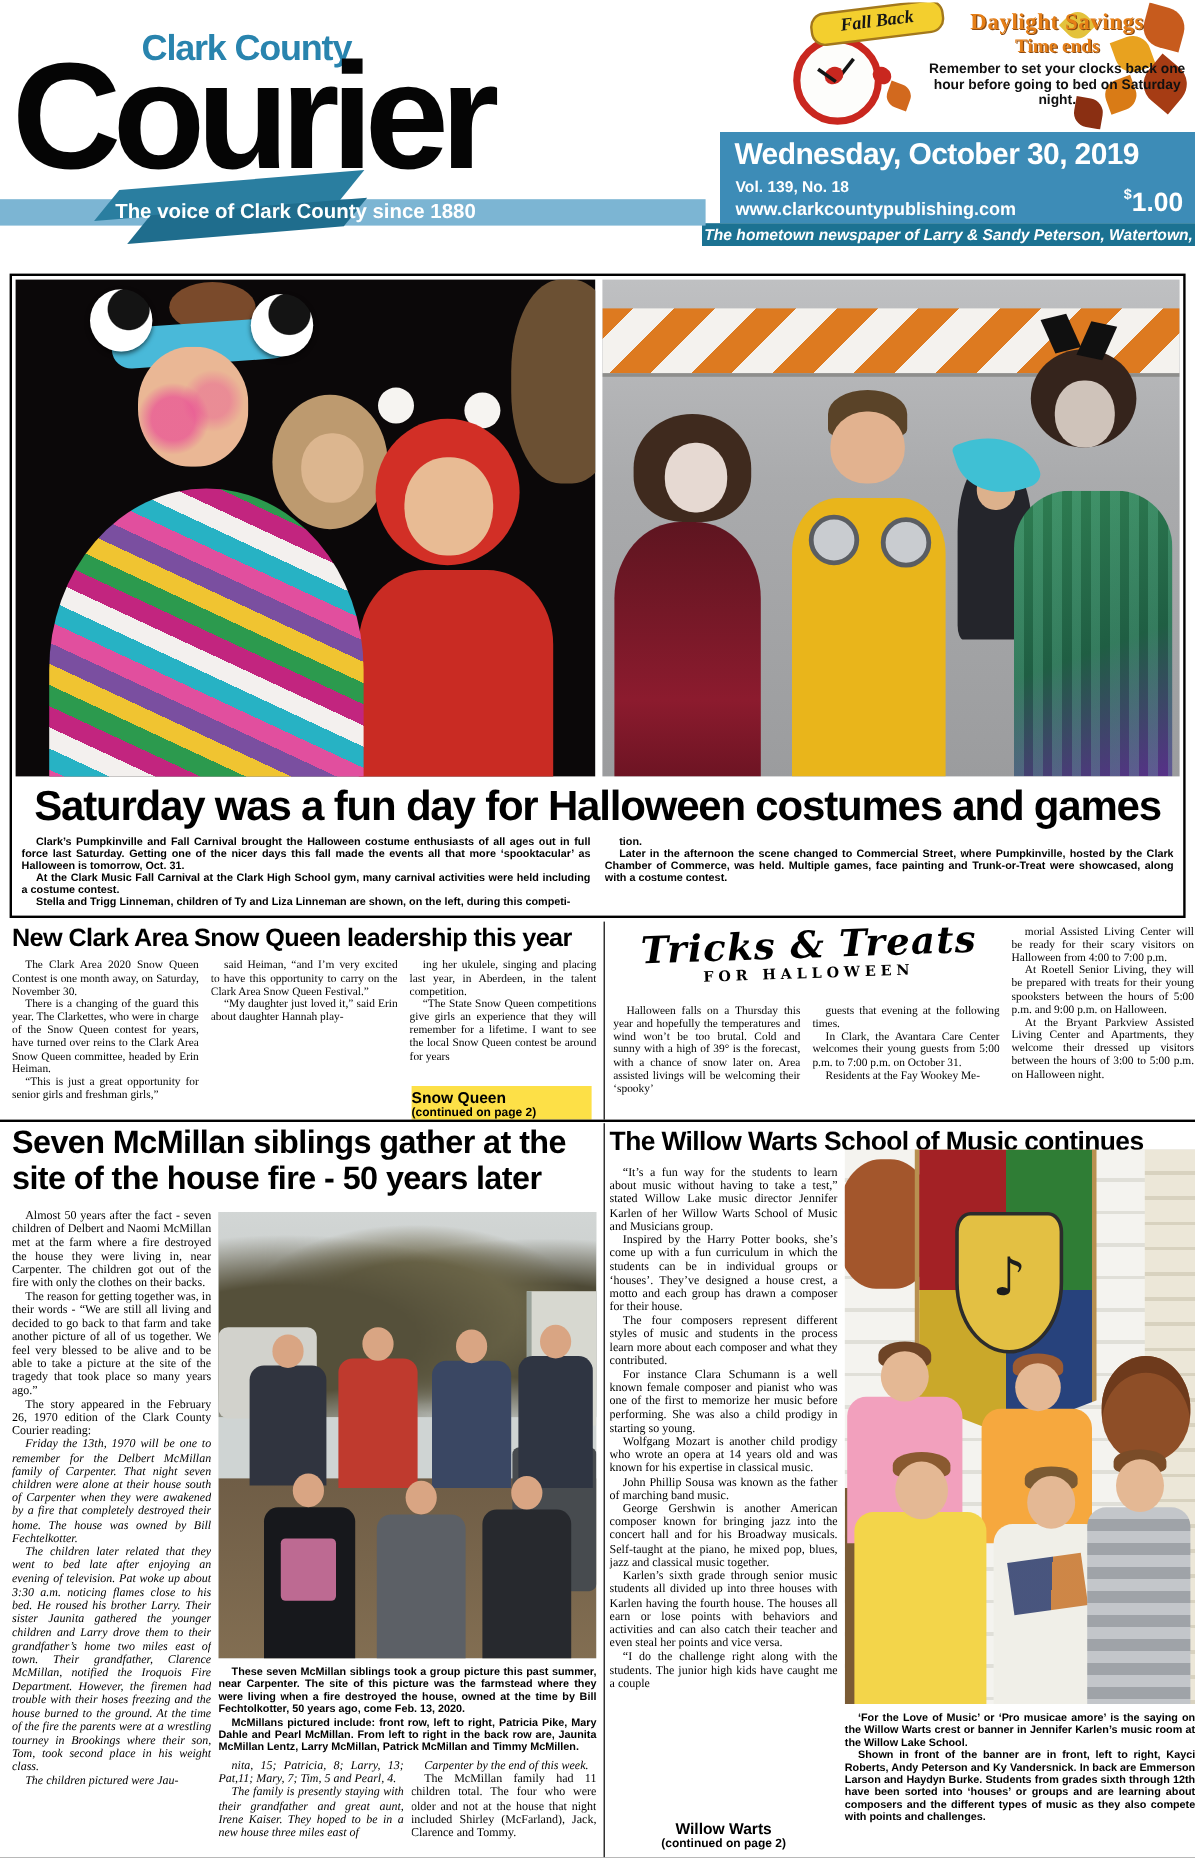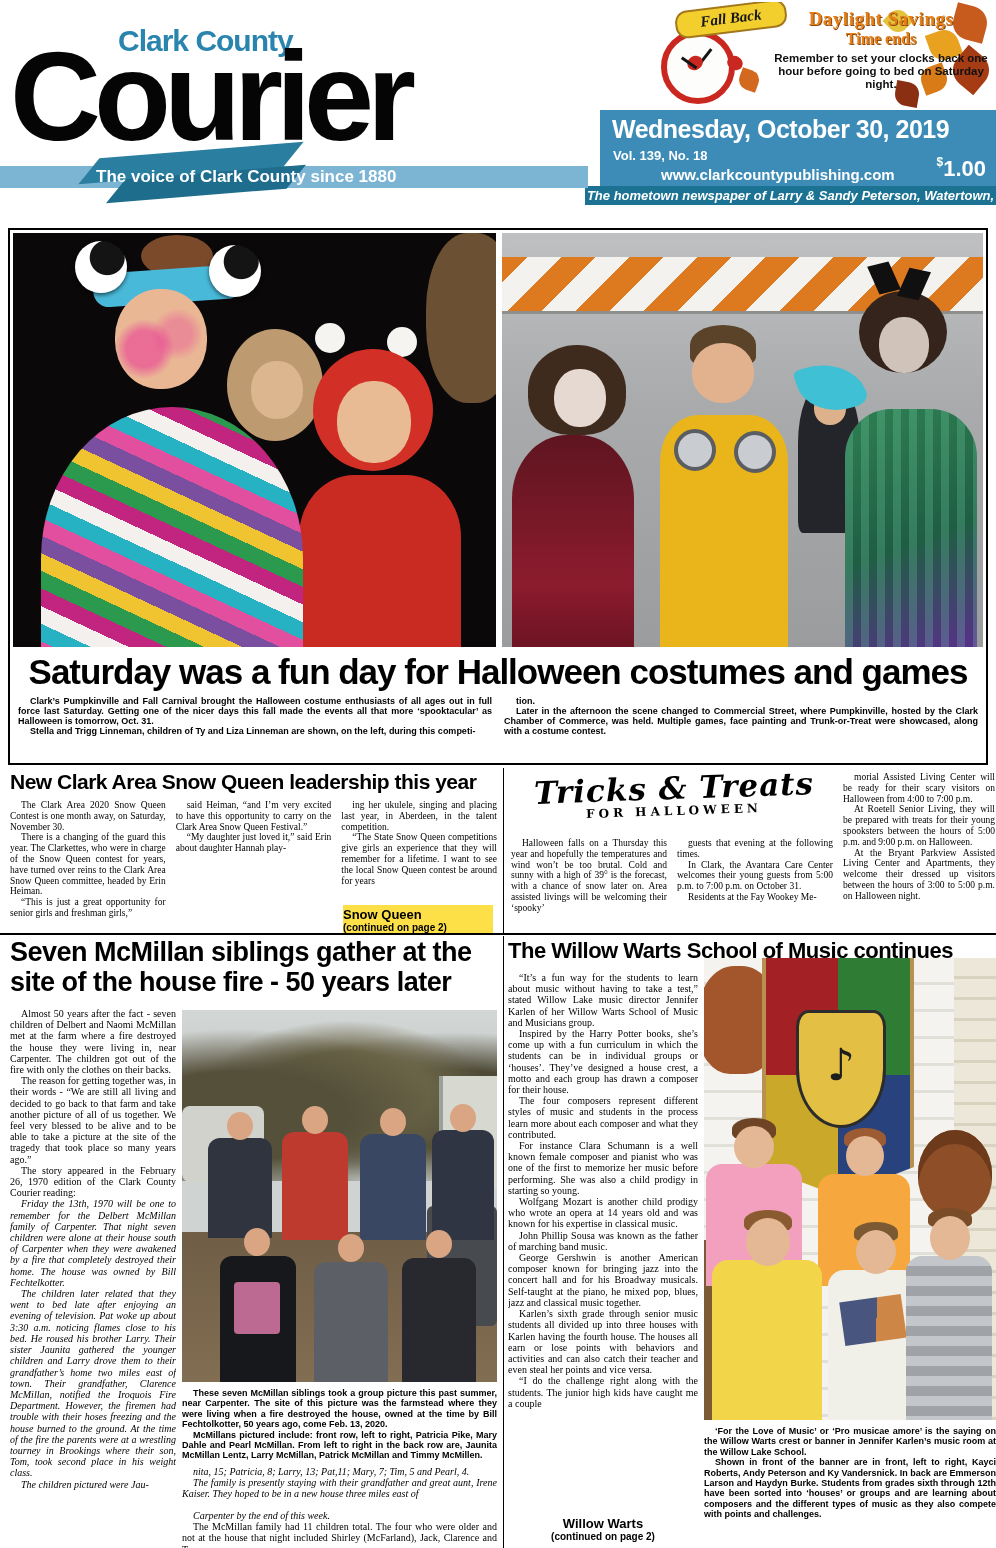--- a/index.html
+++ b/index.html
@@ -39,21 +39,21 @@
   .lf3{right:4px;top:50px;width:36px;height:36px;background:#a63c14;transform:rotate(40deg);}
   .lf4{right:46px;top:64px;width:26px;height:26px;background:#d97b16;transform:rotate(70deg);}
   .lf5{right:84px;top:8px;width:22px;height:22px;background:#e3c23c;transform:rotate(-45deg);}
   .lf6{left:94px;top:68px;width:20px;height:20px;background:#d2691e;transform:rotate(20deg);}
   .lf7{right:74px;bottom:2px;width:24px;height:24px;background:#8a2f12;transform:rotate(10deg);}
 
   
   .issue-box{left:600px;top:110px;width:396px;height:76px;background:#3d8cb7;color:#fff;}
   .issue-date{left:12px;top:5px;font-size:25px;font-weight:bold;letter-spacing:-.5px;}
   .issue-vol{left:13px;top:38px;font-size:13px;font-weight:bold;}
-  .issue-web{left:13px;top:56px;font-size:15px;font-weight:bold;margin-left:48px;}
+  .issue-web{left:13px;top:56px;font-size:15px;font-weight:bold;}
   .issue-price{right:10px;bottom:4px;font-weight:bold;}
   .issue-price .ds{font-size:12px;vertical-align:10px;}
   .issue-price .amt{font-size:22px;}
   .strip{left:585px;top:186px;width:411px;height:19px;background:#1b7292;color:#fff;text-align:center;
          line-height:19px;font-size:13px;font-weight:bold;font-style:italic;}
 
   
   .lead-box{left:8px;top:228px;width:980px;height:537px;border:2px solid #000;box-sizing:border-box;}
   .photo{position:absolute;overflow:hidden;}
   .ph1{left:3px;top:3px;width:483px;height:414px;background:#0b0809;}
@@ -128,21 +128,21 @@
   .tt-c3{left:332px;top:4px;width:152px;bottom:0;overflow:hidden;position:absolute;}
 
   
   .mc{left:10px;top:938px;width:487px;height:610px;}
   .mc-head{left:0;top:0;width:100%;font-size:27px;line-height:1.1;font-weight:bold;letter-spacing:-.5px;}
   .mc-c1{left:0;top:70px;width:166px;bottom:0;overflow:hidden;position:absolute;}
   .p10{font-size:10px;line-height:11.2px;}
   .ph3{left:172px;top:72px;width:315px;height:372px;background:#cfd4d3;}
   .mc-cap{left:172px;top:450px;width:315px;position:absolute;}
   .cap{margin:0;text-align:justify;text-indent:11px;font-size:9px;line-height:10.4px;font-weight:bold;}
-  .mc-cont{left:172px;top:528px;width:315px;bottom:0;display:flex;gap:6px;overflow:hidden;position:absolute;flex-direction:column;}
+  .mc-cont{left:172px;top:528px;width:315px;bottom:0;display:flex;gap:6px;overflow:hidden;position:absolute;}
   .vrule2{left:503px;top:936px;width:1px;height:612px;background:#000;}
 
   
   .trees{left:0;top:0;width:100%;height:46%;
     background:radial-gradient(ellipse at 18% 62%,#55503a 0 30%,rgba(0,0,0,0) 58%),
                radial-gradient(ellipse at 52% 50%,#6b6548 0 36%,rgba(0,0,0,0) 62%),
                radial-gradient(ellipse at 86% 58%,#4e4a36 0 28%,rgba(0,0,0,0) 55%),
                linear-gradient(#d2d6d5,#bcc0bc);}
   .camper{left:0;top:96px;width:82px;height:76px;border-radius:8px;background:#d2d2cc;}
   .barn{right:0;top:66px;width:54px;height:112px;background:#d7d8d0;border-left:4px solid #9aa39b;}
@@ -266,20 +266,21 @@
       <div class="abs wcollar"></div>
       <div class="abs whair"></div>
       <div class="wspike ws1"></div>
       <div class="wspike ws2"></div>
       <div class="abs wface"></div>
     </div>
     <div class="abs lead-headline">Saturday was a fun day for Halloween costumes and games</div>
     <div class="abs lead-cols">
       <div class="lead-col">
         <p class="lp">Clark’s Pumpkinville and Fall Carnival brought the Halloween costume enthusiasts of all ages out in full force last Saturday.  Getting one of the nicer days this fall made the events all that more ‘spooktacular’ as Halloween is tomorrow, Oct. 31.</p>
+        <p class="lp">At the Clark Music Fall Carnival at the Clark High School gym, many carnival activities were held including a costume contest.</p>
         <p class="lp">Stella and Trigg Linneman, children of Ty and Liza Linneman are shown, on the left, during this competi-</p>
       </div>
       <div class="lead-col">
         <p class="lp">tion.</p>
         <p class="lp">Later in the afternoon the scene changed to Commercial Street, where Pumpkinville, hosted by the Clark Chamber of Commerce, was held.  Multiple games, face painting and Trunk-or-Treat were showcased, along with a costume contest.</p>
       </div>
     </div>
   </div>
 
   <div class="abs sq">

